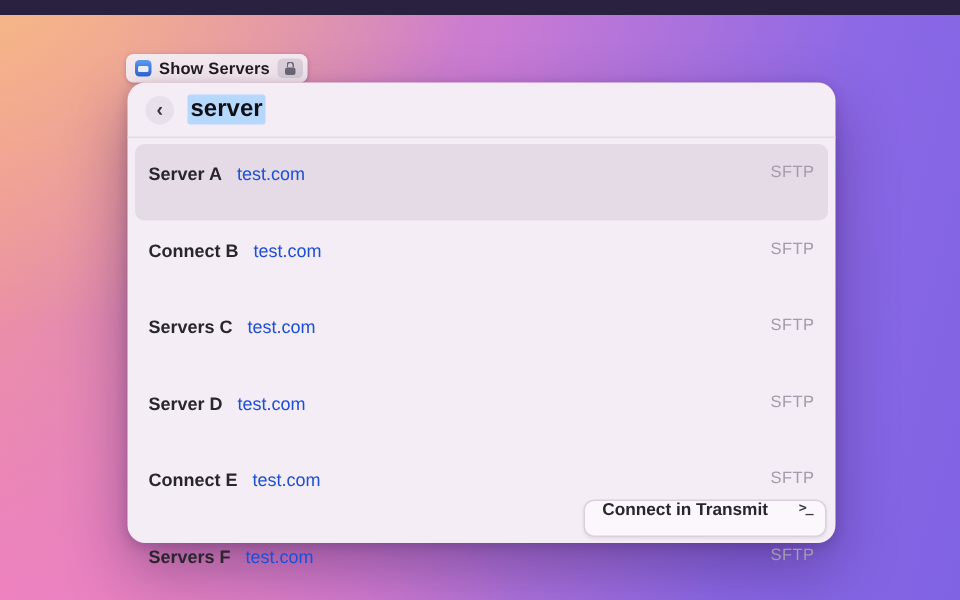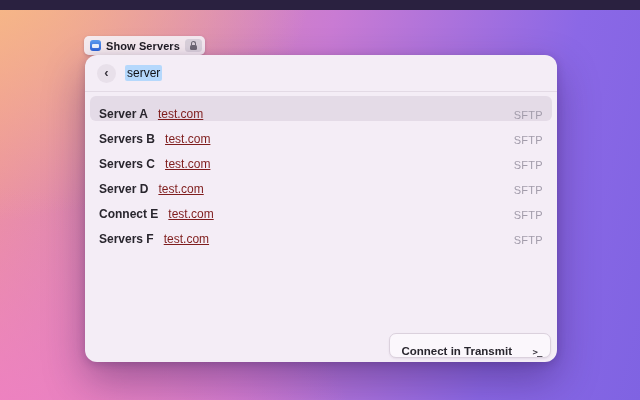--- a/index.html
+++ b/index.html
@@ -50,39 +50,39 @@
   .search-bar{
     height:36px;flex:0 0 auto;display:flex;align-items:center;gap:9px;
     padding:0 12px;border-bottom:1px solid #e3dae5;
   }
   .back-btn{
     width:19px;height:19px;border-radius:50%;background:#e8e0ea;
     display:flex;align-items:center;justify-content:center;cursor:default;
   }
   .back-btn span{font-size:13px;font-weight:700;color:#39353f;line-height:1;margin-top:-1px;}
   .search-text{
-    font-size:12px;font-weight:400;color:#101014;
+    font-size:16px;font-weight:700;color:#101014;
     background:#b5d8fc;padding:1px 2px;border-radius:2px;
   }
 
   
   .list{padding:4px 0 0 0;}
   .row{
     height:25px;margin:0 5px;border-radius:6px;
-    display:flex;align-items:flex-end;padding:0 9px;gap:10px;
+    display:flex;align-items:flex-start;padding:13px 9px;gap:10px;
   }
   .row.selected{background:#e4dbe7;}
   .row .name{font-size:12px;font-weight:700;color:#29262e;min-width:46px;white-space:nowrap;}
-  .row .host{font-size:12px;color:#7f1d1d;flex:1;white-space:nowrap;text-decoration:underline;}
+  .row .host{font-size:12px;color:#1d4ed8;flex:1;white-space:nowrap;}
   .row .proto{font-size:11px;color:#a29cab;letter-spacing:.3px;}
 
   
   .footer{
     position:absolute;right:6px;bottom:4px;
-    display:flex;align-items:flex-end;height:23px;
+    display:flex;align-items:flex-start;height:23px;
     background:#fbf7fc;border:1px solid #dbd1dd;border-radius:7px;
     box-shadow:0 1px 2px rgba(60,30,80,.08);overflow:hidden;
   }
   .footer .primary{
     display:flex;align-items:center;padding:0 11px;
     font-size:11.5px;font-weight:700;color:#29262e;
   }
   .footer .divider{width:1px;background:#dbd1dd;}
   .footer .terminal{
     width:26px;display:flex;align-items:center;justify-content:center;
@@ -112,21 +112,21 @@
       <span class="search-text">server</span>
     </div>
 
     <div class="list">
         <div class="row selected">
     <span class="name">Server A</span>
     <span class="host">test.com</span>
     <span class="proto">SFTP</span>
   </div>
         <div class="row">
-    <span class="name">Servers B</span>
+    <span class="name">Connect B</span>
     <span class="host">test.com</span>
     <span class="proto">SFTP</span>
   </div>
         <div class="row">
     <span class="name">Servers C</span>
     <span class="host">test.com</span>
     <span class="proto">SFTP</span>
   </div>
         <div class="row">
     <span class="name">Server D</span>

